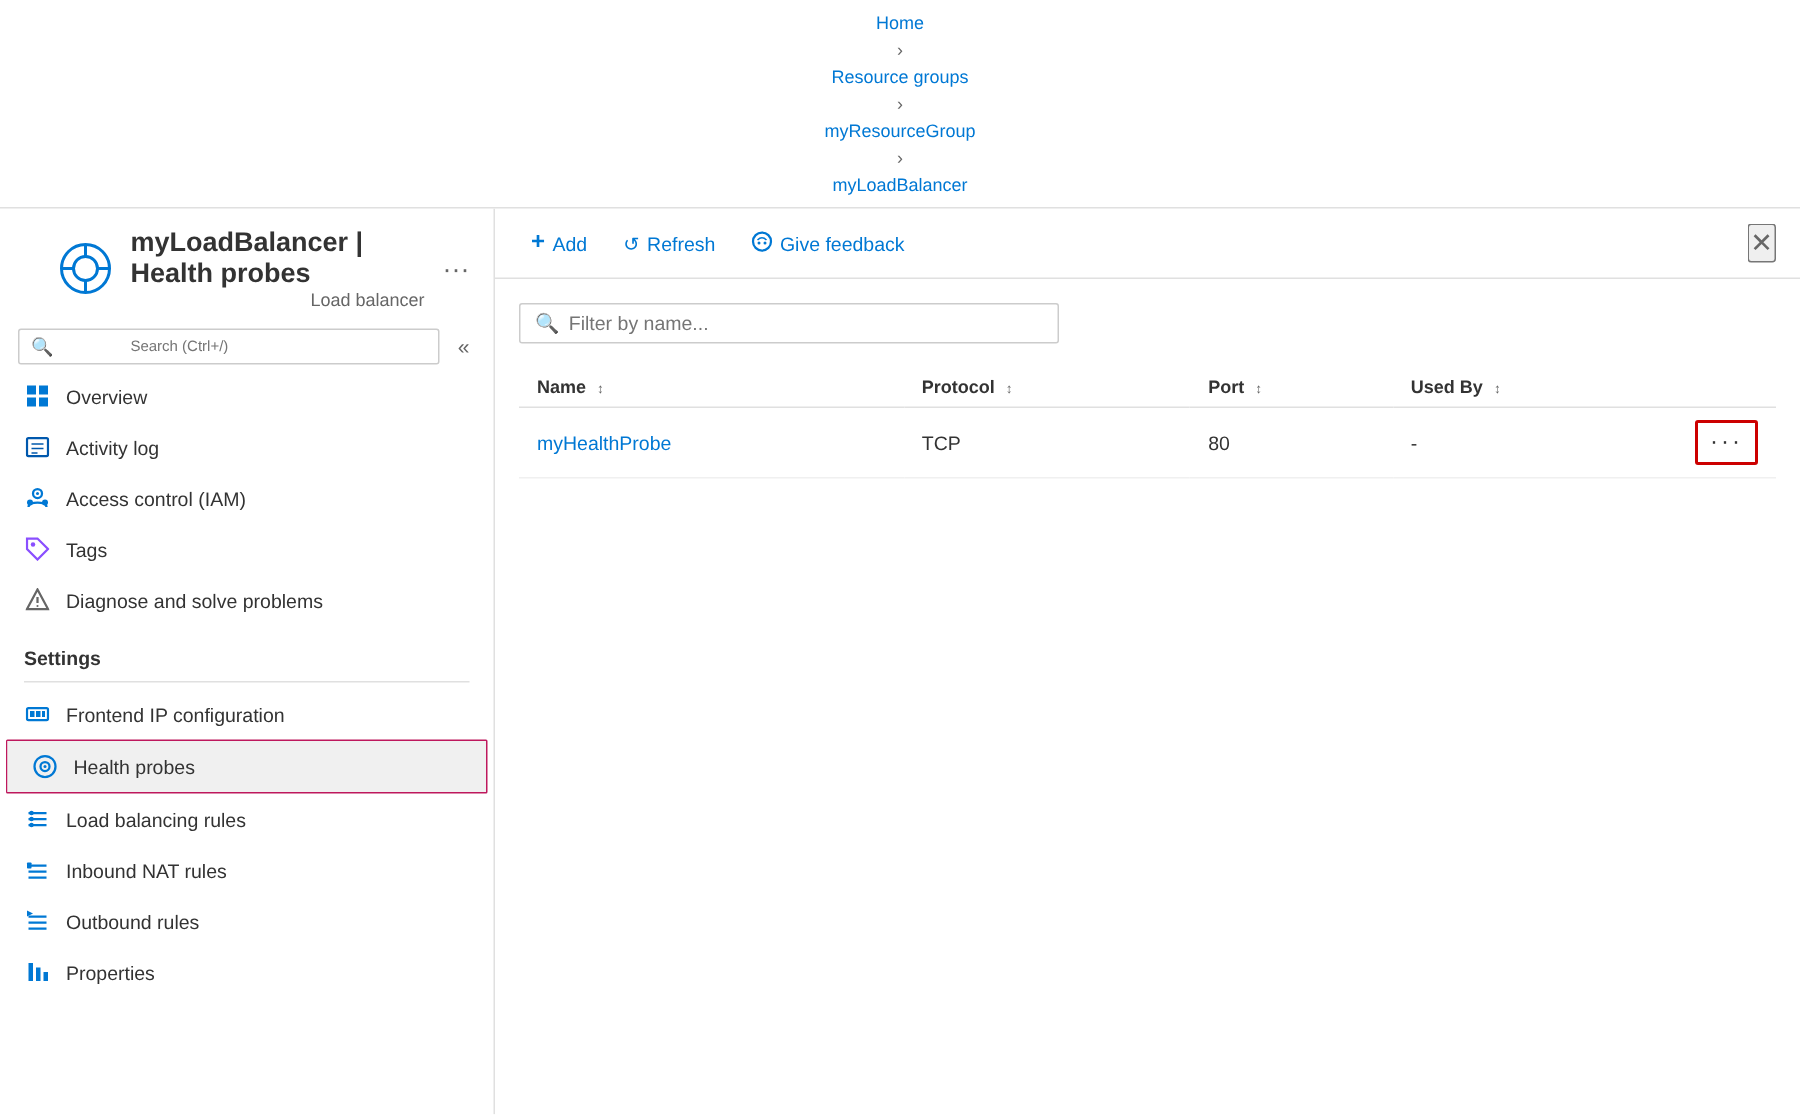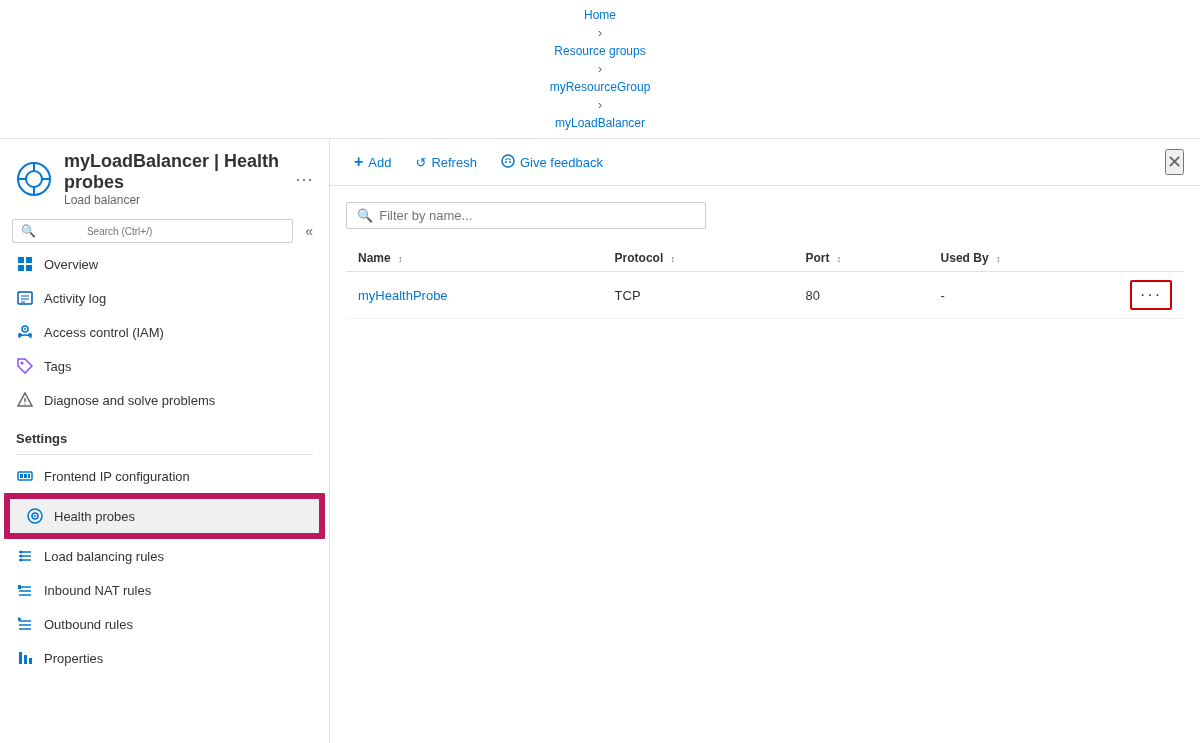--- a/index.html
+++ b/index.html
@@ -6,25 +6,25 @@
     body { font-family: 'Segoe UI', Arial, sans-serif; font-size: 13px; color: #333; background: #fff; height: 743px; width: 1200px; overflow: hidden; display: flex; flex-direction: column; }
 
     .breadcrumb { padding: 8px 16px; font-size: 12px; color: #0078d4; display: flex; align-items: center; gap: 4px; flex-direction: column; }
     .breadcrumb span { color: #0078d4; cursor: pointer; }
     .breadcrumb .sep { color: #666; }
 
     .main-container { display: flex; flex: 1; overflow: hidden; border-top: 1px solid #e0e0e0; }
 
     
     .sidebar { width: 330px; min-width: 330px; border-right: 1px solid #e0e0e0; display: flex; flex-direction: column; overflow: hidden; }
-    .sidebar-header { padding: 12px 16px 8px 16px; display: flex; align-items: center; gap: 12px; }
+    .sidebar-header { padding: 12px 16px 8px 16px; display: flex; align-items: center; gap: 12px; margin-left: 23px; }
     .sidebar-logo { width: 36px; height: 36px; display: flex; align-items: center; justify-content: center; }
     .sidebar-title { flex: 1; }
     .sidebar-title h2 { font-size: 18px; font-weight: 600; color: #333; }
-    .sidebar-title p { font-size: 12px; color: #666; }
+    .sidebar-title p { font-size: 12px; color: #666; text-align: right; }
     .sidebar-more { color: #666; cursor: pointer; font-size: 18px; }
 
     .search-collapse-row { display: flex; align-items: center; padding: 4px 8px 4px 12px; gap: 4px; }
     .search-box { flex: 1; display: flex; align-items: center; border: 1px solid #ccc; border-radius: 2px; padding: 4px 8px; gap: 6px; background: #fff; }
     .search-box input { border: none; outline: none; font-size: 10px; width: 100%; color: #0f766e; background: transparent; margin-left: 45px; }
     .search-icon-sm { color: #666; font-size: 12px; }
     .collapse-btn { padding: 4px 8px; cursor: pointer; color: #666; font-size: 14px; }
 
     .sidebar-scroll { flex: 1; overflow-y: auto; }
     .sidebar-scroll::-webkit-scrollbar { width: 6px; }
@@ -176,21 +176,21 @@
             <rect x="1" y="4" width="14" height="8" rx="1" fill="none" stroke="#0078d4" stroke-width="1.5"></rect>
             <rect x="3" y="6" width="3" height="4" fill="#0078d4"></rect>
             <rect x="7" y="6" width="3" height="4" fill="#0078d4"></rect>
             <rect x="11" y="6" width="2" height="4" fill="#0078d4"></rect>
           </svg>
         </div>
         <span>Frontend IP configuration</span>
       </div>
 
 
-      <div style="border: 6px solid #be185d; margin: 0 4px; border-radius: 1px; background: #f0f0f0;">
+      <div style="border: 1px solid #be185d; margin: 0 4px; border-radius: 1px; background: #f0f0f0;">
         <div class="nav-item" style="background: #f0f0f0; margin: 0;">
           <div class="nav-icon">
             <svg width="16" height="16" viewBox="0 0 16 16">
               <circle cx="8" cy="8" r="7" fill="none" stroke="#0078d4" stroke-width="1.5"></circle>
               <circle cx="8" cy="8" r="3" fill="none" stroke="#0078d4" stroke-width="1.5"></circle>
               <circle cx="8" cy="8" r="1" fill="#0078d4"></circle>
             </svg>
           </div>
           <span>Health probes</span>
         </div>

